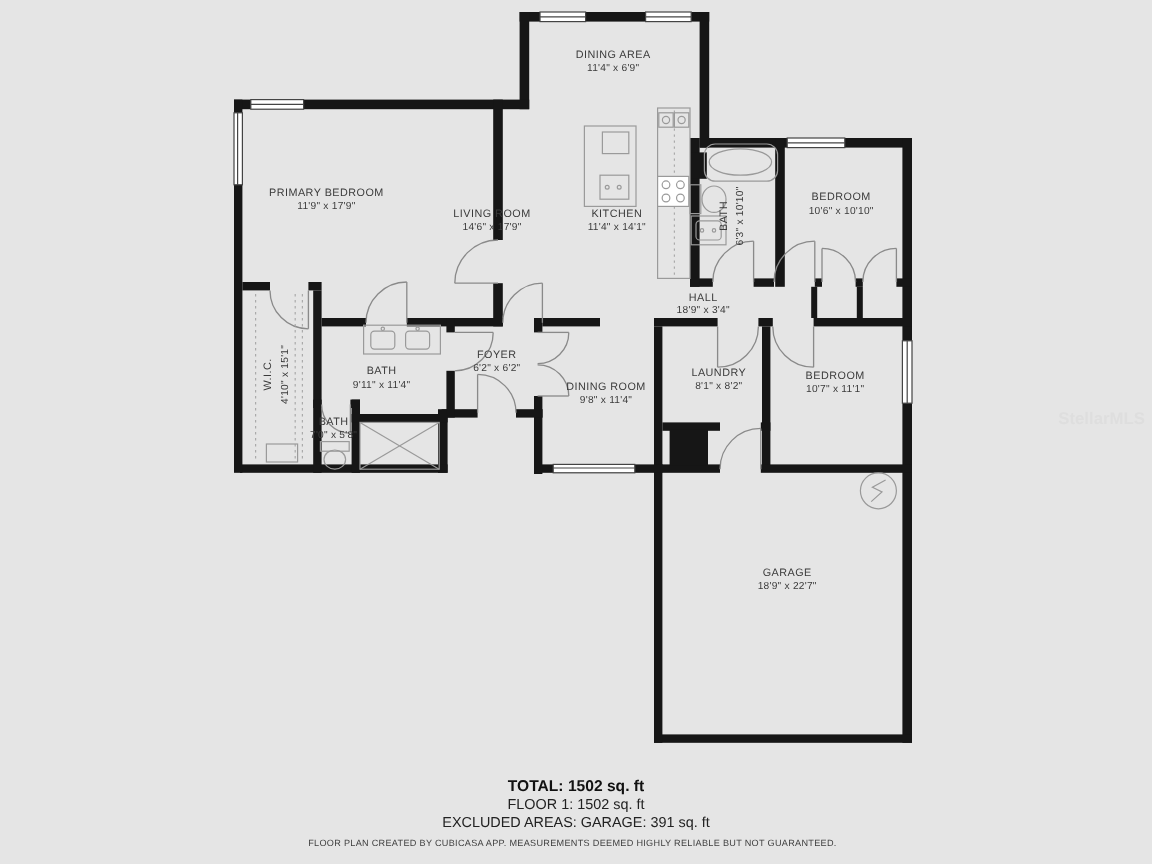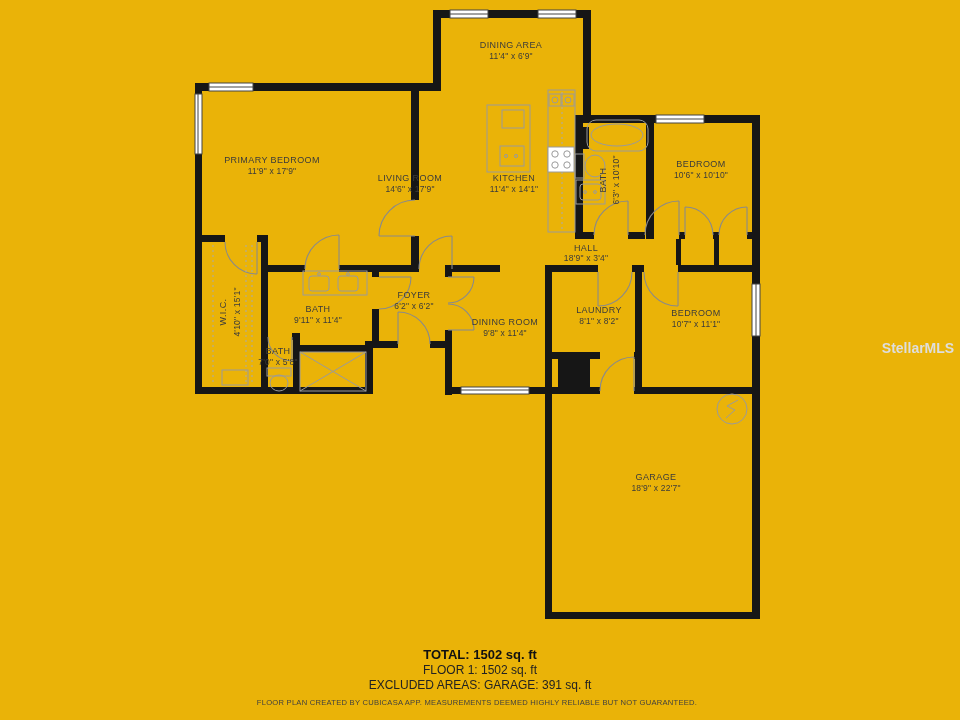--- a/index.html
+++ b/index.html
@@ -1,16 +1,16 @@
 <!DOCTYPE html>
 <html><head>
 <meta charset="utf-8">
 <style>
   html,body{margin:0;padding:0;background:#ffffff;}
-  .page{position:relative;width:960px;height:720px;background:#eab308;overflow:hidden;
+  .page{position:relative;width:960px;height:720px;background:#e5e5e5;overflow:hidden;
         font-family:"Liberation Sans", sans-serif;}
   svg{position:absolute;left:0;top:0;}
   .wall{fill:#161616;stroke:none;}
   .win{fill:#ffffff;stroke:#444;stroke-width:1;}
   .winline{stroke:#444;stroke-width:1;}
   .door{stroke:#8a8a8a;stroke-width:1.1;fill:none;}
   .fix{stroke:#9a9a9a;stroke-width:1;fill:#ffffff;}
   .fixn{stroke:#9a9a9a;stroke-width:1;fill:none;}
   .dash{stroke:#aaaaaa;stroke-width:1;fill:none;stroke-dasharray:2 3;}
   .room-name{font-size:9px;fill:#3b3b3b;letter-spacing:.4px;text-anchor:middle;}

